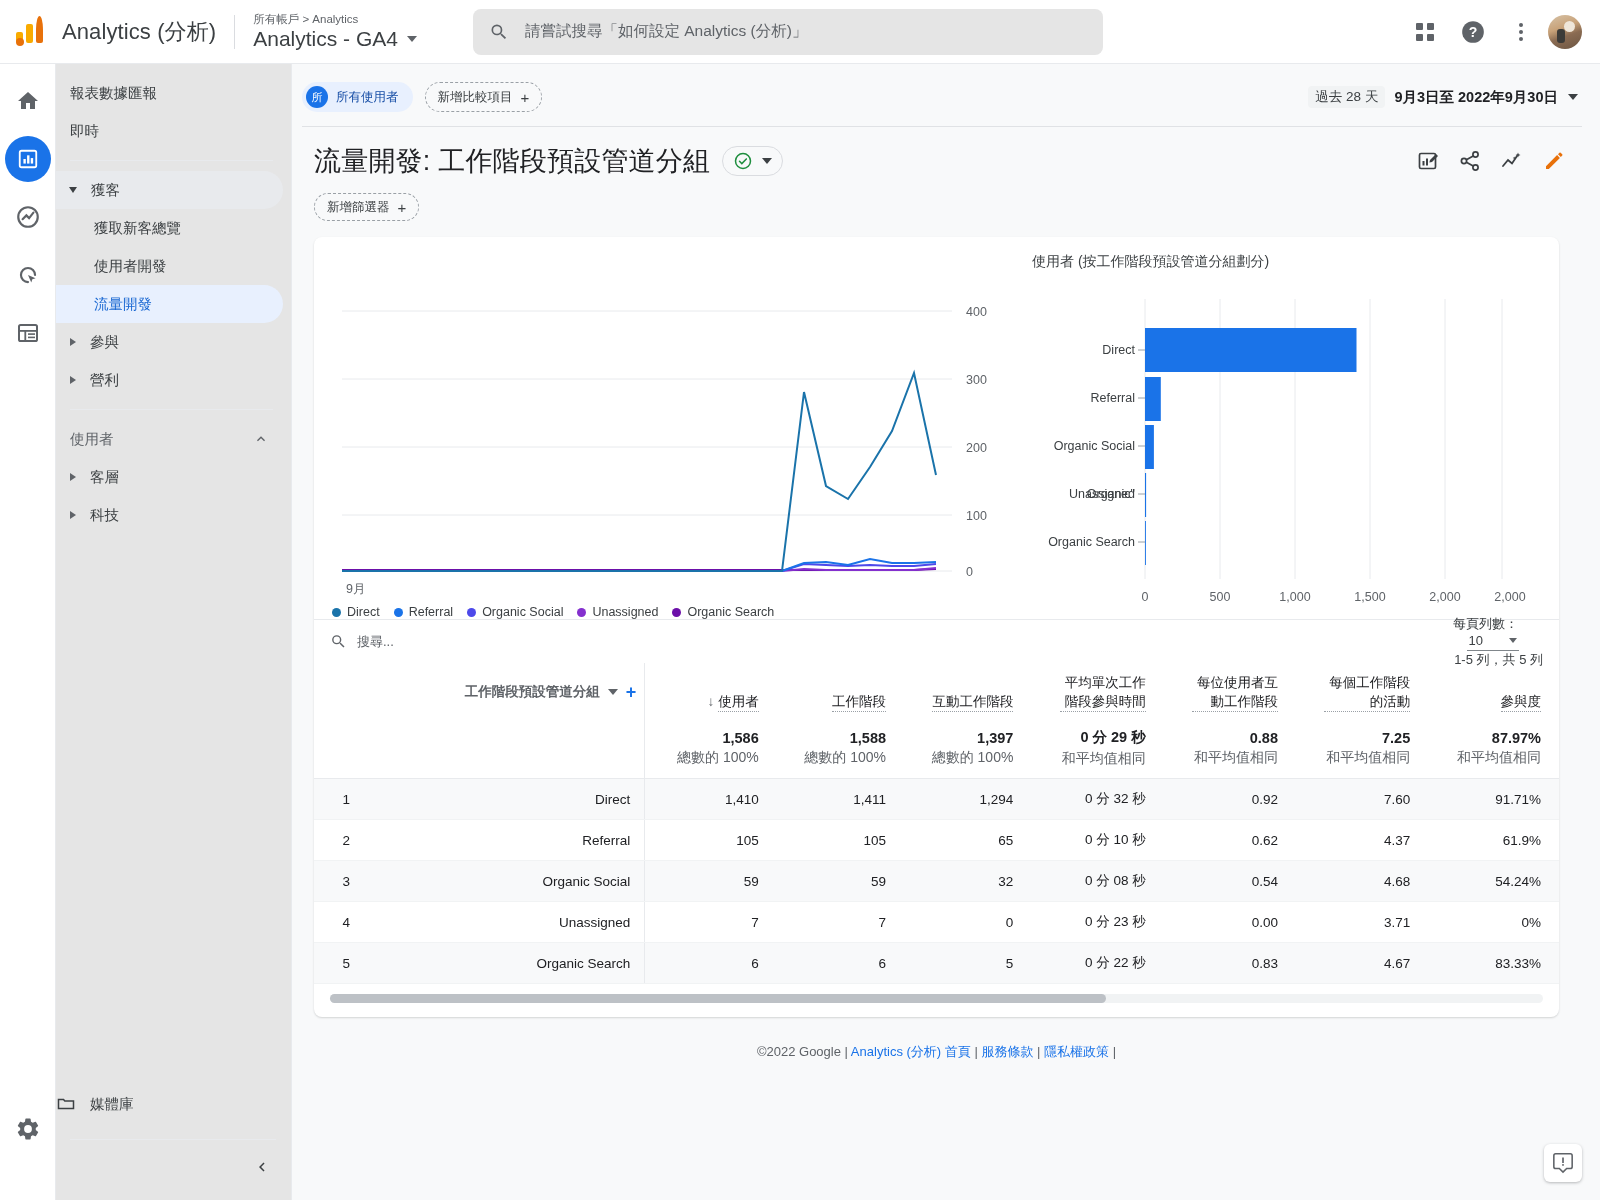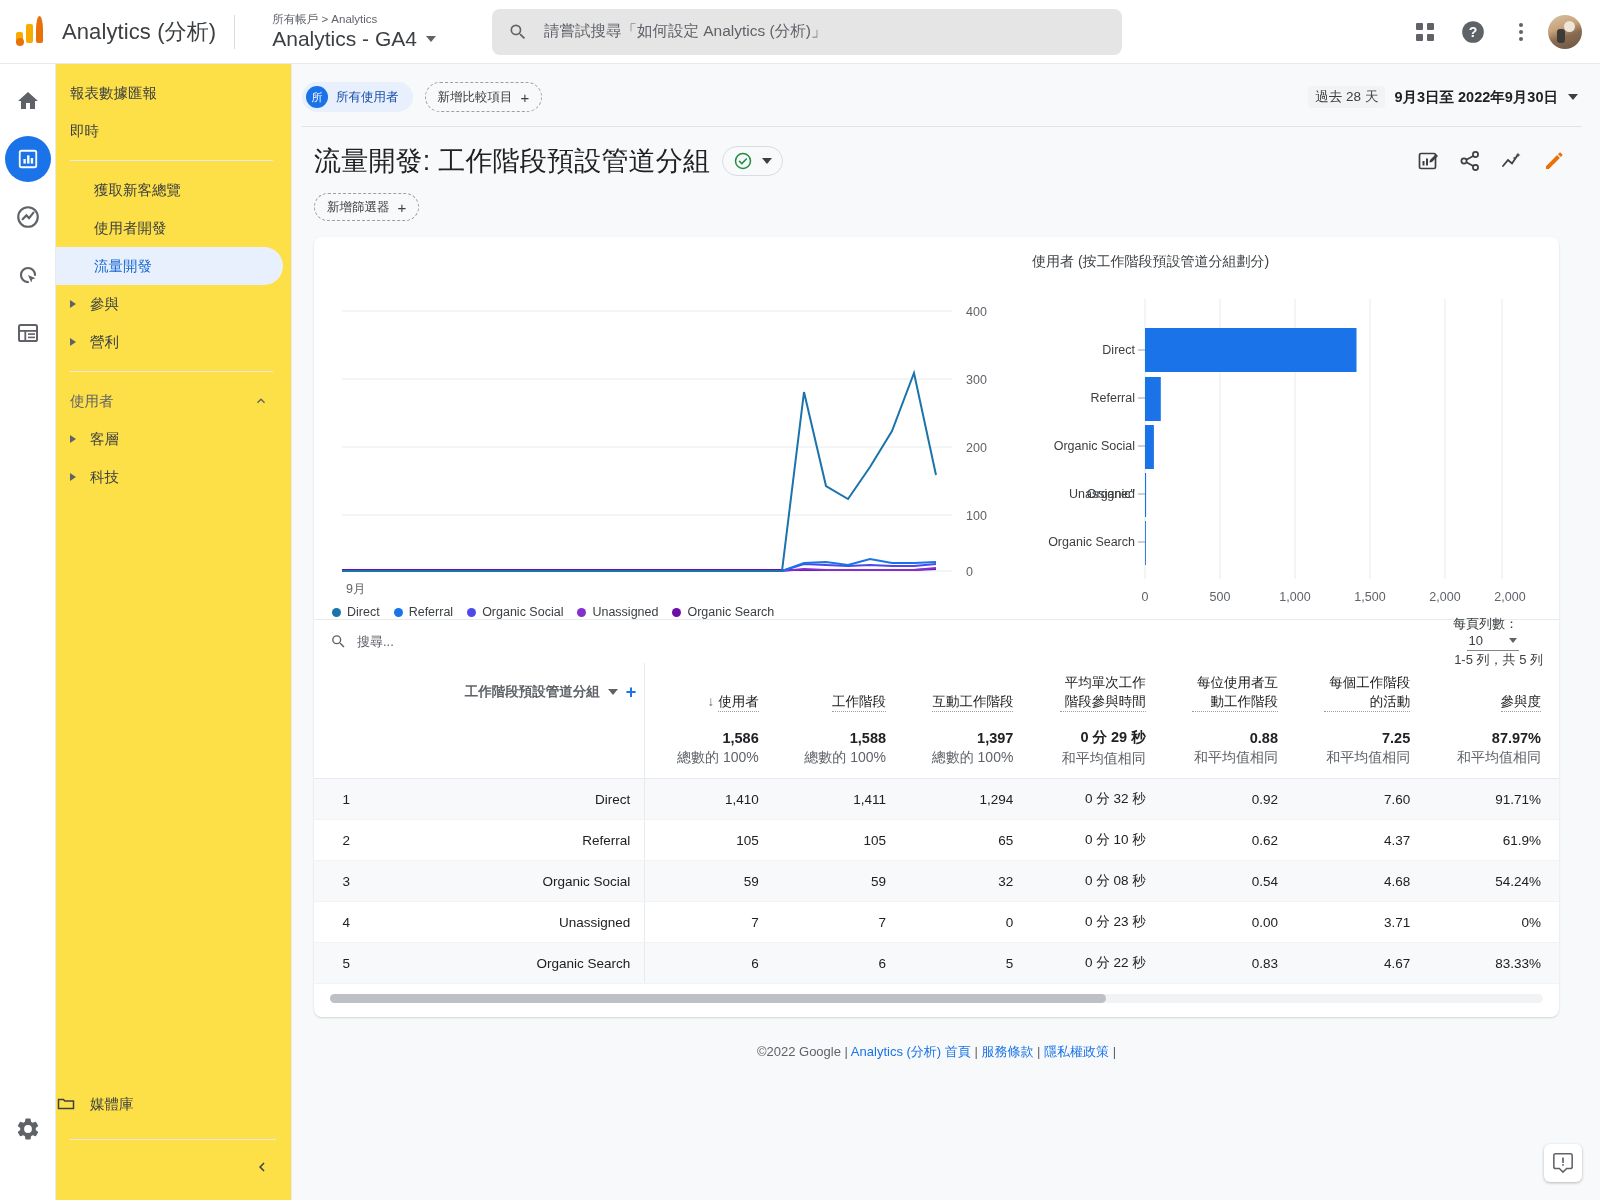--- a/index.html
+++ b/index.html
@@ -19,21 +19,21 @@
     border-bottom: 1px solid #e8eaed;
   }
   .ga-logo { margin-left: 14px; width: 34px; height: 34px; position: relative; }
   .ga-logo .b1, .ga-logo .b2, .ga-logo .b3 { position: absolute; bottom: 6px; border-radius: 2px; }
   .ga-logo .b1 { left: 2px; width: 7px; height: 11px; background: #f9ab00; }
   .ga-logo .b2 { left: 12px; width: 7px; height: 19px; background: #f9ab00; }
   .ga-logo .b3 { left: 22px; width: 7px; height: 27px; background: #e8710a; border-radius: 50% 50% 2px 2px; }
   .ga-logo .dot { position: absolute; left: 2px; bottom: 3px; width: 8px; height: 8px; border-radius: 50%; background: #e8710a; }
   .brand-title { font-size: 22px; color: #3c4043; margin-left: 14px; letter-spacing: .1px; white-space: nowrap; }
   .vdiv { width: 1px; height: 34px; background: #dadce0; margin: 0 18px; }
-  .acct { display: flex; flex-direction: column; justify-content: center; cursor: pointer; margin-left: 19px; }
+  .acct { display: flex; flex-direction: column; justify-content: center; cursor: pointer; }
   .acct-crumb { font-size: 11.5px; color: #5f6368; line-height: 14px; white-space: nowrap; }
   .acct-name { font-size: 21px; color: #3c4043; line-height: 26px; display: flex; align-items: center; white-space: nowrap; }
   .caret { display: inline-block; width: 0; height: 0; border-left: 5px solid transparent; border-right: 5px solid transparent; border-top: 6px solid #5f6368; margin-left: 9px; }
   .search-wrap {
     margin-left: 56px; width: 630px; height: 46px; border-radius: 8px;
     background: #e5e5e5; display: flex; align-items: center; padding: 0 16px; cursor: text;
   }
   .search-wrap .mag { margin-right: 16px; }
   .search-ph { font-size: 15.5px; color: #5f6368; white-space: nowrap; }
   .top-right { margin-left: auto; display: flex; align-items: center; gap: 6px; padding-right: 18px; }
@@ -53,21 +53,21 @@
     background: #fff; border-right: 1px solid #e8eaed;
     display: flex; flex-direction: column; align-items: center; padding-top: 14px;
   }
   .rail-btn { width: 46px; height: 46px; border-radius: 50%; display: flex; align-items: center; justify-content: center; margin-bottom: 12px; cursor: pointer; }
   .rail-btn.active { background: #1a73e8; }
   .rail-gear { position: absolute; bottom: 48px; left: 5px; width: 46px; height: 46px; display: flex; align-items: center; justify-content: center; cursor: pointer; }
 
   
   .sidebar {
     position: absolute; top: 64px; left: 56px; width: 236px; height: 1136px;
-    background: #fde047; border-right: 1px solid #e8eaed; padding-top: 10px;
+    background: #e5e5e5; border-right: 1px solid #e8eaed; padding-top: 10px;
   }
   .nav-item {
     height: 38px; display: flex; align-items: center; border-radius: 0 19px 19px 0;
     margin-right: 8px; cursor: pointer; font-size: 14.5px; color: #3c4043;
   }
   .nav-item .lbl { white-space: nowrap; }
   .nav-item.pad-a .lbl { padding-left: 14px; }
   .nav-item.pad-b .lbl { padding-left: 38px; }
   .nav-item.sec { color: #5f6368; }
   .nav-item.sel-grey { background: #e8eaed; }
@@ -260,20 +260,24 @@
   </div>
 
   <div class="sidebar">
     <div class="nav-item pad-a">
       <span class="lbl">報表數據匯報</span>
     </div>
     <div class="nav-item pad-a">
       <span class="lbl">即時</span>
     </div>
     <div class="nav-sep"></div>
+    <div class="nav-item sel-grey">
+      <span class="arrow-down"></span>
+      <span class="lbl">獲客</span>
+    </div>
     <div class="nav-item pad-b">
       <span class="lbl">獲取新客總覽</span>
     </div>
     <div class="nav-item pad-b">
       <span class="lbl">使用者開發</span>
     </div>
     <div class="nav-item pad-b sel-blue">
       <span class="lbl">流量開發</span>
     </div>
     <div class="nav-item">

